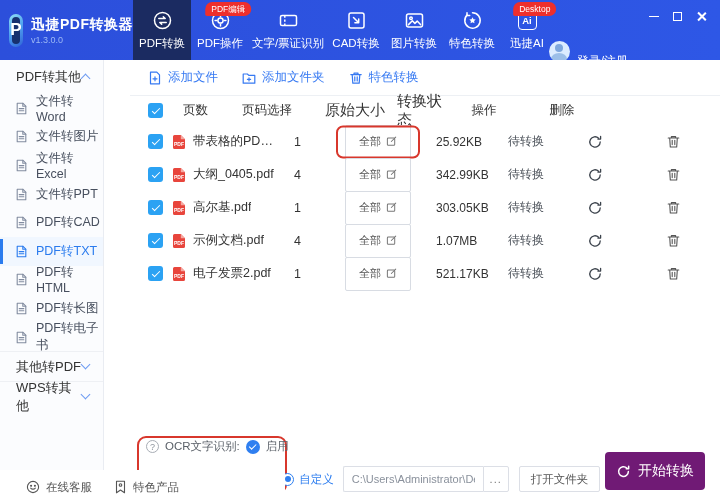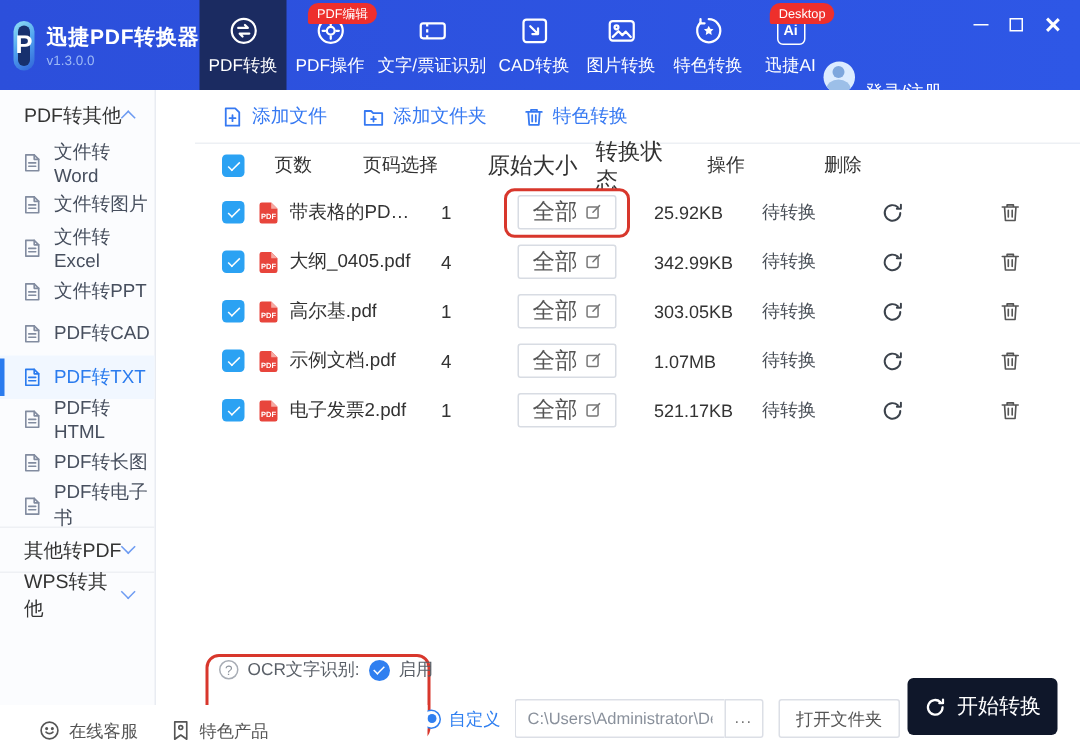--- a/index.html
+++ b/index.html
@@ -81,22 +81,22 @@
   .c-del { width:94px; flex:none; display:flex; justify-content:center; }
   .thead .c-status,.thead .c-size { color:#333; font-size:15px; }
   .cb { width:15px; height:15px; border-radius:3px; background:#2ba2f3; display:flex;
     align-items:center; justify-content:center; cursor:pointer; }
   .cb i { width:8px; height:4px; border-left:1.6px solid #fff; border-bottom:1.6px solid #fff;
     transform:rotate(-45deg); margin-top:-2px; }
   .sort { display:inline-flex; flex-direction:column; gap:2px; margin-left:5px; }
   .sort i { width:0; height:0; border-left:3.2px solid transparent; border-right:3.2px solid transparent; }
   .sort .su { border-bottom:4px solid #555; } .sort .sd { border-top:4px solid #555; }
   .fname { white-space:nowrap; overflow:hidden; text-overflow:ellipsis; }
-  .psel-btn { display:flex; align-items:center; justify-content:center; gap:5px; width:66px; height:23px;
-    border:1px solid #d8dce3; border-radius:2px; background:#fff; color:#555; font-size:15px;
+  .psel-btn { display:flex; align-items:center; justify-content:center; gap:5px; width:66px; height:34px;
+    border:1px solid #d8dce3; border-radius:2px; background:#fff; color:#555; font-size:11px;
     cursor:pointer; font-family:inherit; }
   .c-psel.hl::after { content:""; position:absolute; left:50%; top:50%; transform:translate(-50%,-50%);
     width:80px; height:29px; border:2.5px solid #d8372c; border-radius:7px; pointer-events:none; }
   .icon-btn { cursor:pointer; display:flex; }
 
   
   .bottom { position:absolute; left:130px; right:0; bottom:0; height:74px; background:#fff; }
   .annot2 { position:absolute; left:7px; top:6px; width:150px; height:58px;
     border:2.5px solid #d8372c; border-radius:9px; pointer-events:none; }
   .ocr-row { position:absolute; left:16px; top:9px; display:flex; align-items:center; gap:6px;
@@ -116,21 +116,21 @@
   .radio-opt.on .radio::after { content:""; width:6px; height:6px; border-radius:50%; background:#2f7ff0; }
   .radio-opt.on .ro-lbl { color:#2f7ff0; }
   .path-input { width:140px; height:26px; border:1px solid #dcdfe6; border-right:none;
     border-radius:2px 0 0 2px; padding:0 8px; font-size:11px; color:#8a919c; background:#fff;
     font-family:inherit; outline:none; }
   .browse-btn { width:26px; height:26px; border:1px solid #dcdfe6; border-radius:0 2px 2px 0;
     background:#fff; color:#777; font-size:11px; letter-spacing:1px; cursor:pointer; font-family:inherit; }
   .open-btn { height:26px; margin-left:10px; padding:0 11px; border:1px solid #dcdfe6; border-radius:2px;
     background:#fff; color:#555; font-size:11.5px; cursor:pointer; font-family:inherit; }
   .start-btn { position:absolute; right:15px; top:22px; width:100px; height:38px; border:none;
-    border-radius:4px; background:#0f172a; color:#fff; font-size:14px; display:flex; align-items:center;
+    border-radius:4px; background:#701a75; color:#fff; font-size:14px; display:flex; align-items:center;
     justify-content:center; gap:7px; cursor:pointer; font-family:Liberation Serif, serif;text-align:center; }
 
   
   .footer { position:absolute; left:0; bottom:0; width:285px; height:34px; display:flex;
     align-items:center; gap:22px; padding-left:26px; font-size:11.5px; color:#555; background:#fff; }
   .flink { display:flex; align-items:center; gap:6px; cursor:pointer; }
 </style>
 </head>
 <body>
 

